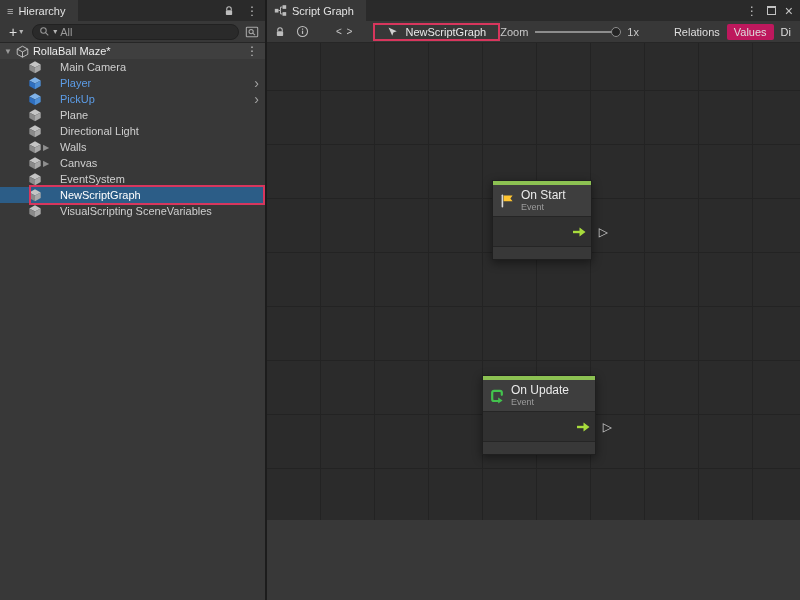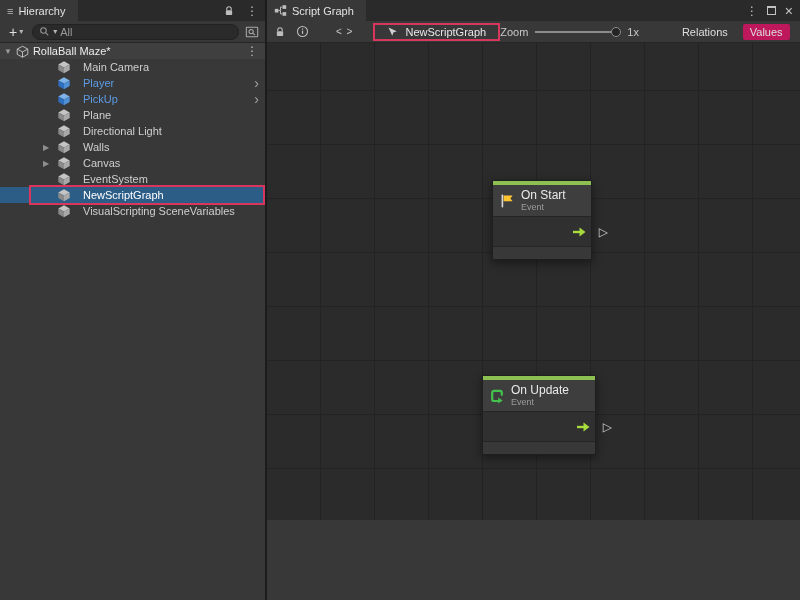--- a/index.html
+++ b/index.html
@@ -22,21 +22,21 @@
   .menu-lines{color:#BDBDBD;font-size:11px}
   .add-btn{display:flex;align-items:flex-end;gap:2px;padding:0 4px;color:#E0E0E0;font-size:14px;line-height:14px}
   .caret{font-size:8px;color:#B5B5B5}
   .searchbox{flex:1;height:16px;margin:0 5px;background:#2a2a2a;border:1px solid #212121;border-radius:9px;
     display:flex;align-items:center;gap:3px;padding:0 6px;color:#9A9A9A;min-width:0}
   .scene-header{height:16px;background:#3f3f3f;display:flex;align-items:center;gap:4px;
     padding:0 7px 0 4px;color:#ECECEC}
   .scene-header .kebab{margin-left:auto}
   .foldout{font-size:8px;color:#9a9a9a}
   .tree{padding-bottom:4px}
-  .row{height:16px;display:flex;align-items:center;gap:12px;padding-left:57px;position:relative;color:#CFCFCF}
+  .row{height:16px;display:flex;align-items:center;gap:18px;padding-left:28px;position:relative;color:#CFCFCF}
   .row .expander{position:absolute;left:43px;font-size:8px;color:#8f8f8f}
   .row.prefab .row-label{color:#5C9CE6}
   .row .chev{margin-left:auto;margin-right:6px;font-size:14px;color:#A5A5A5;line-height:1}
   .row.selected{background:#2C5D87}
   .row.selected .row-label{color:#FFFFFF}
   .redbox{position:absolute;left:29px;right:0;top:-2px;bottom:-2px;border:2px solid #D8365D;pointer-events:none}
 
   svg{flex-shrink:0;display:block}
   .cube .ftop{fill:#C4C4C4}.cube .fleft{fill:#8A8A8A}.cube .fright{fill:#A9A9A9}
   .cube.blue .ftop{fill:#7FB2E8}.cube.blue .fleft{fill:#2F6FBF}.cube.blue .fright{fill:#4E8FD6}
@@ -47,21 +47,21 @@
   .closeico{font-size:14px;color:#C8C8C8;line-height:1}
   .code-icon{font-size:10px;letter-spacing:1px;color:#C8C8C8;margin-left:26px}
   .graphname{display:flex;align-items:center;gap:6px;border:2px solid #D8365D;
     padding:1px 12px;margin-left:20px;color:#E8E8E8}
   .zoomgrp{margin-left:auto;display:flex;align-items:center}
   .zoom-label{color:#C8C8C8;margin-right:7px}
   .slider{width:84px;height:2px;background:#8d8d8d;position:relative;margin-right:8px}
   .knob{position:absolute;right:-2px;top:-4px;width:10px;height:10px;border-radius:50%;
     background:#242424;border:1px solid #8d8d8d}
   .zoom-val{color:#C8C8C8;margin-right:28px}
-  .tb-btn{padding:2px 7px;border-radius:2px;color:#DFDFDF;margin-left:8px}
+  .tb-btn{padding:2px 7px;border-radius:2px;color:#DFDFDF;margin-left:0}
   .tb-btn.active{background:#be185d}
 
   .canvas{position:absolute;left:0;right:0;top:43px;bottom:0;background:#2b2b2b;overflow:hidden;
     background-image:linear-gradient(#232323 1px,transparent 1px),
                      linear-gradient(90deg,#232323 1px,transparent 1px);
     background-size:54px 54px;background-position:-1px -7px}
 
   .node{position:absolute;border:1px solid #1f1f1f;background:#3a3a3a;box-shadow:0 3px 9px rgba(0,0,0,.45)}
   .stripe{height:4px;background:#8CC152}
   .nheader{display:flex;align-items:center;gap:6px;padding:4px 10px 4px 6px;background:#3e3e3e}

